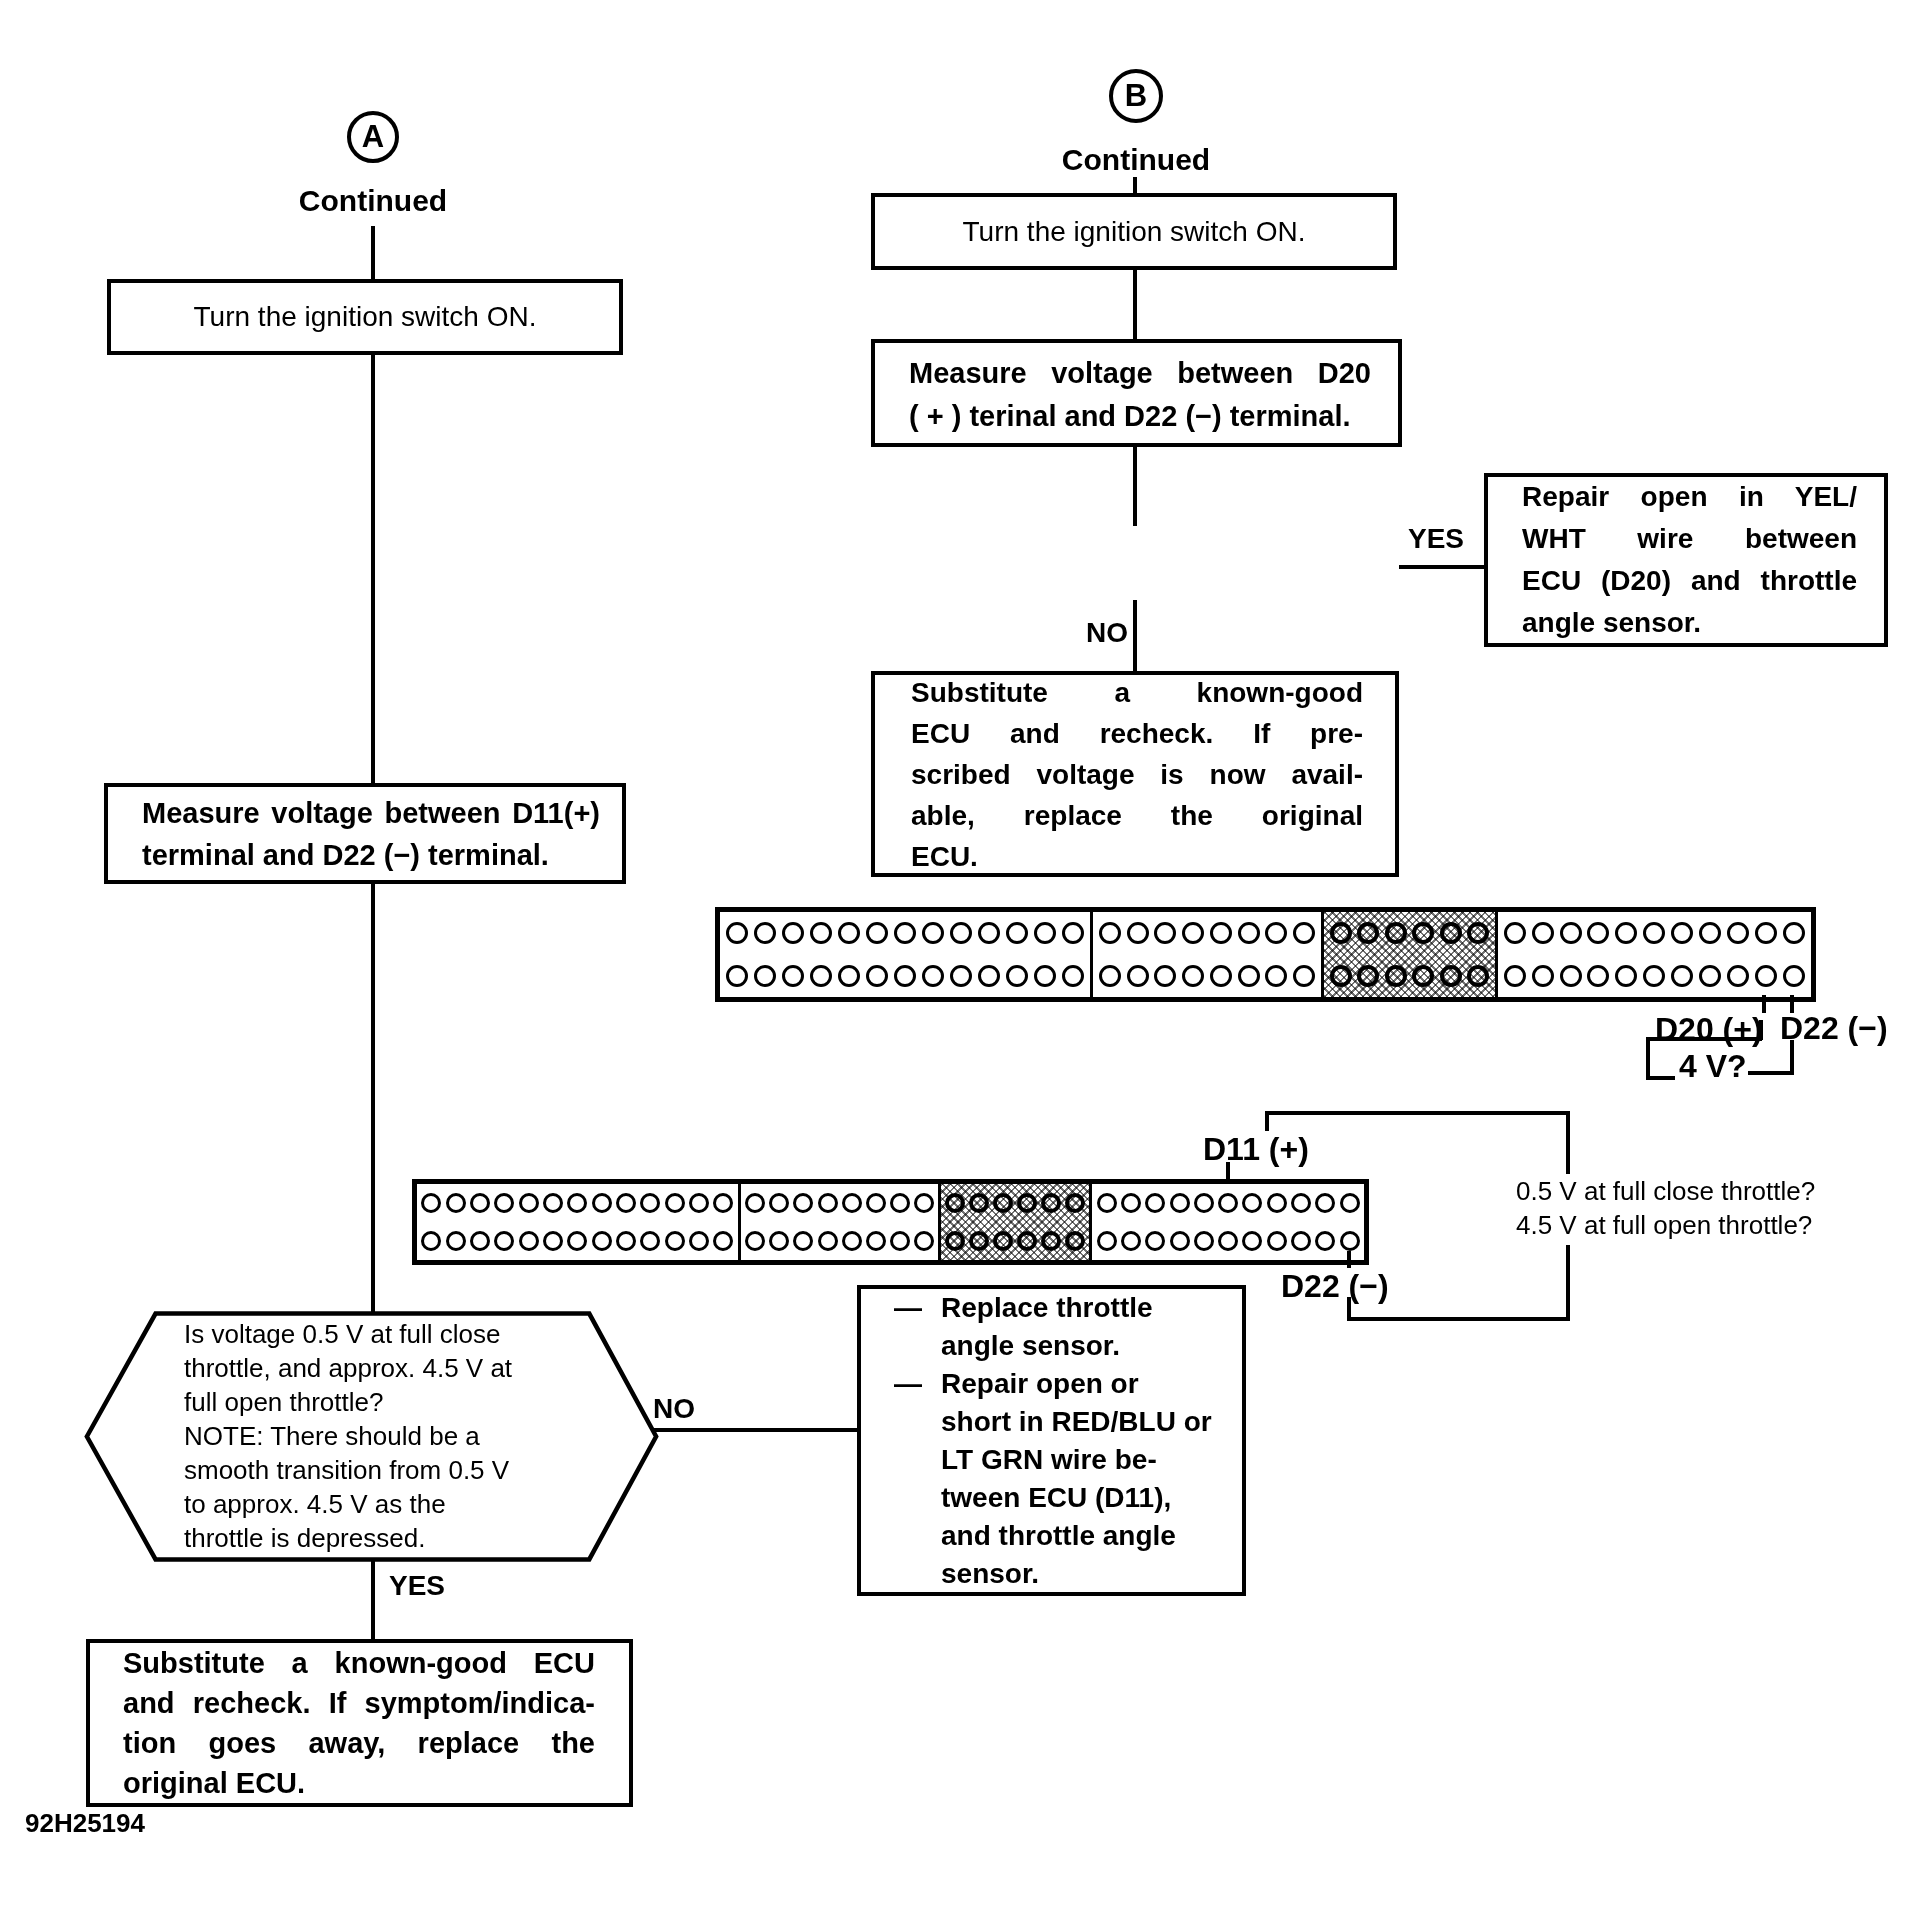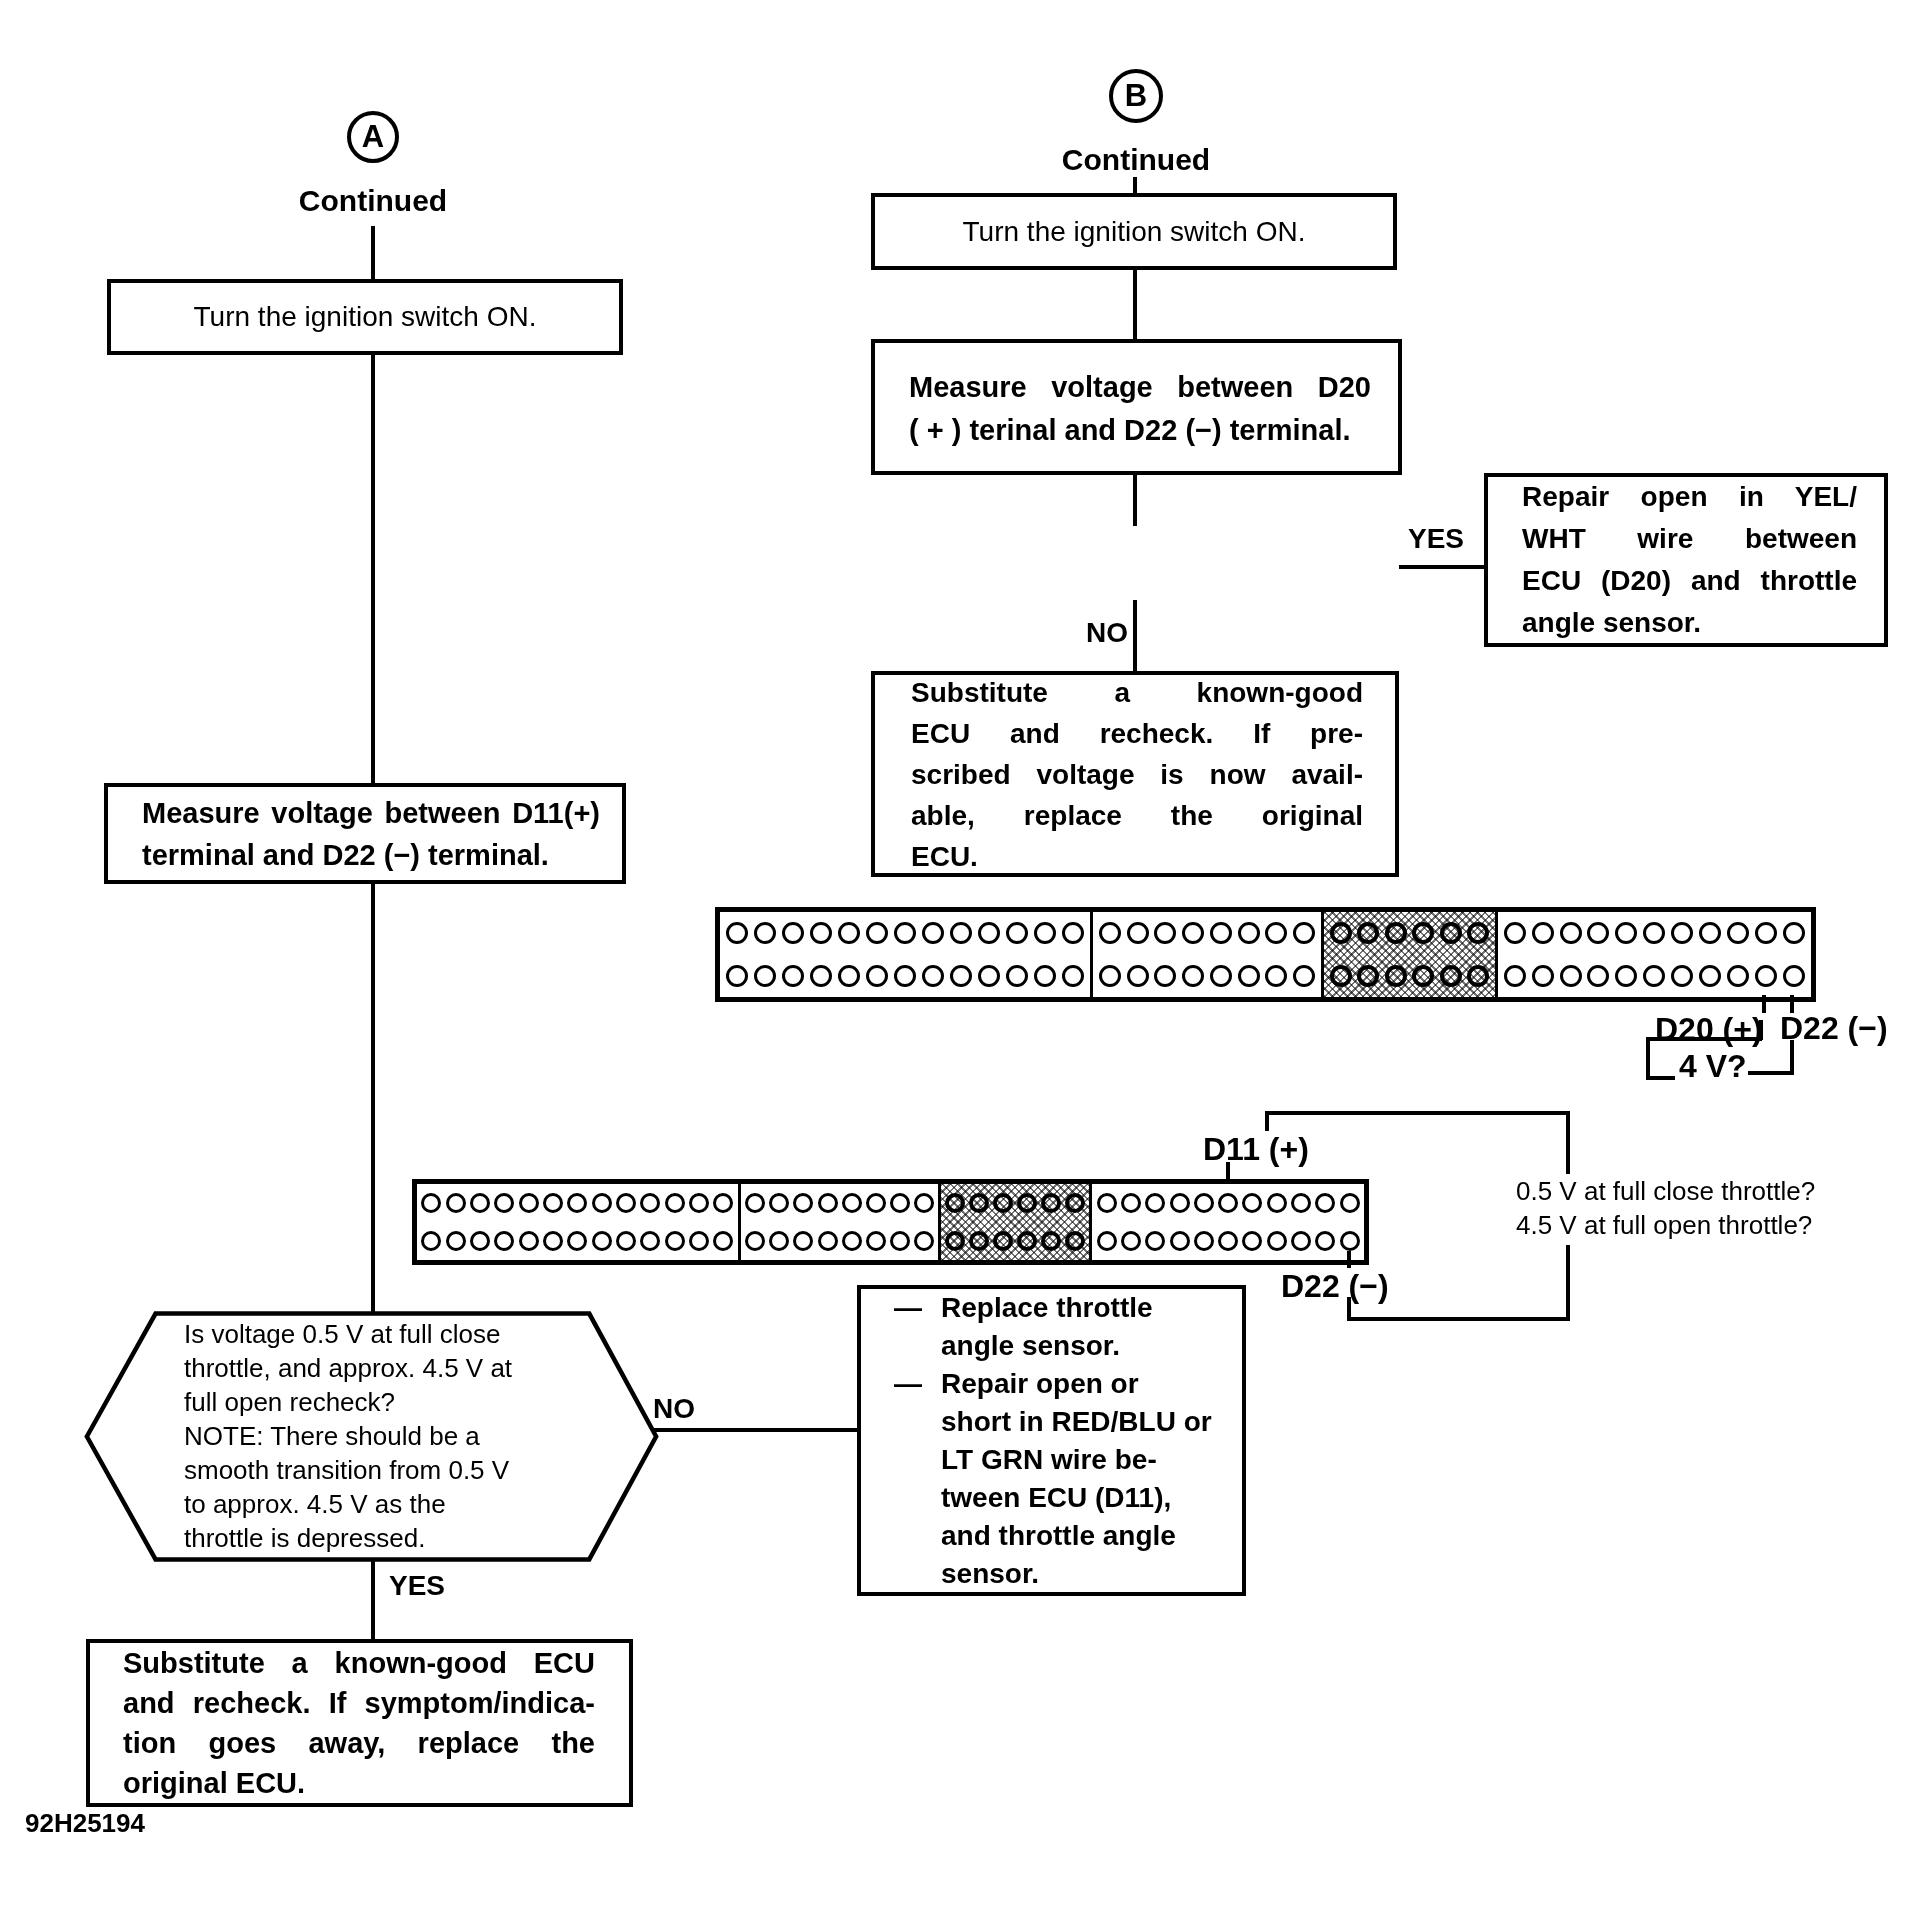--- a/index.html
+++ b/index.html
@@ -80,21 +80,21 @@
       <div class="ln">terminal and D22 (−) terminal.</div>
     </div>
 
   <div class="hex" style="left:83px;top:1310px;width:577px;height:253px">
     <svg width="577" height="253" viewBox="0 0 638 280">
       <polygon points="4,140 80,4 560,4 634,140 560,276 80,276" fill="#ffffff" stroke="#000000" stroke-width="5"></polygon>
     </svg>
     <div class="hex-text" style="left:101px;top:7.2px;width:432px;font-size:26px;line-height:34px;font-weight:400">
         <div class="ln">Is voltage 0.5 V at full close</div>
         <div class="ln">throttle, and approx. 4.5 V at</div>
-        <div class="ln">full open recheck?</div>
+        <div class="ln">full open throttle?</div>
         <div class="ln">NOTE: There should be a</div>
         <div class="ln">smooth transition from 0.5 V</div>
         <div class="ln">to approx. 4.5 V as the</div>
         <div class="ln">throttle is depressed.</div>
       </div>
   </div>
 
   <div class="lbl" style="left:389px;top:1570px;font-size:28px">YES</div>
   <div class="lbl" style="left:653px;top:1393px;font-size:28px">NO</div>
 
@@ -128,21 +128,21 @@
 
   <div class="node-circle" style="left:1109px;top:69px;width:54px;height:54px">
     <span>B</span>
   </div>
   <div class="lbl" style="left:1032px;top:143px;width:208px;text-align:center;font-size:30px">Continued</div>
 
   <div class="box center-text" style="left:871px;top:193px;width:526px;height:77px;font-size:28px;font-weight:400">
     <span>Turn the ignition switch ON.</span>
   </div>
 
-  <div class="box jbox" style="left:871px;top:339px;width:531px;height:136px;padding:4px 27px 0 34px;font-size:29px;font-weight:700;line-height:43px">
+  <div class="box jbox" style="left:871px;top:339px;width:531px;height:108px;padding:4px 27px 0 34px;font-size:29px;font-weight:700;line-height:43px">
       <div class="ln">Measure voltage between D20</div>
       <div class="ln">( + ) terinal and D22 (−) terminal.</div>
     </div>
 
 
   <div class="lbl" style="left:1408px;top:523px;font-size:28px">YES</div>
   <div class="lbl" style="left:1086px;top:617px;font-size:28px">NO</div>
 
   <div class="box jbox" style="left:1484px;top:473px;width:404px;height:174px;padding:0 27px 0 34px;font-size:28px;font-weight:700;line-height:42px">
       <div class="ln">Repair open in YEL/</div>

